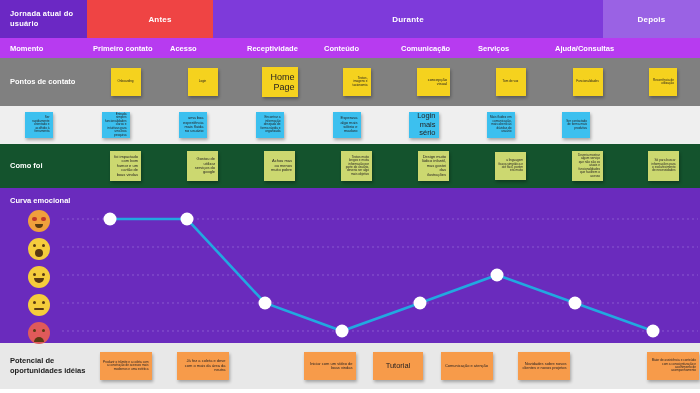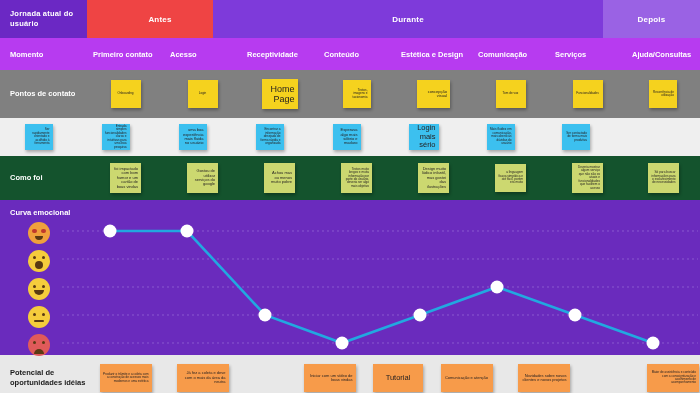--- a/index.html
+++ b/index.html
@@ -21,21 +21,21 @@
   }
   .phase.title{
     justify-content:flex-start;padding:0 10px;
     background:#6b28c4;font-size:7.5px;line-height:1.35;text-align:left;
   }
   .phase.antes{background:#ef4444;padding-left:20px;}
   .phase.durante{background:#7e3ada;}
   .phase.depois{background:#9a62e4;}
 
   
-  .moment-row{display:flex;height:32px;width:100%;background:#b73bf0;}
+  .moment-row{display:flex;height:20px;width:100%;background:#b73bf0;}
   .moment{
     display:flex;align-items:center;
     color:#ffffff;font-size:7.5px;font-weight:bold;
     box-sizing:border-box;padding:0 6px;
   }
   .moment.lbl{padding-left:10px;}
 
   
   .row{display:flex;width:100%;box-sizing:border-box;}
   .row .rlabel{
@@ -110,21 +110,20 @@
     <div class="phase durante" style="width:390px">Durante</div>
     <div class="phase depois" style="width:97px">Depois</div>
   </div>
 
   <div class="moment-row">
     <div class="moment lbl" style="width:87px">Momento</div>
     <div class="moment" style="width:77px">Primeiro contato</div>
     <div class="moment" style="width:77px">Acesso</div>
     <div class="moment" style="width:77px">Receptividade</div>
     <div class="moment" style="width:77px">Conteúdo</div>
-    <div class="moment" style="width:77px">Estética e Design</div>
     <div class="moment" style="width:77px">Comunicação</div>
     <div class="moment" style="width:77px">Serviços</div>
     <div class="moment" style="width:74px">Ajuda/Consultas</div>
   </div>
 
   <div class="row row-touch">
     <div class="rlabel" style="width:87px">Pontos de contato</div>
     <div class="cell" style="width:77px">
         <div class="note yellow n-sm" style="width:30px;height:28px">Onboarding</div>
       </div>

